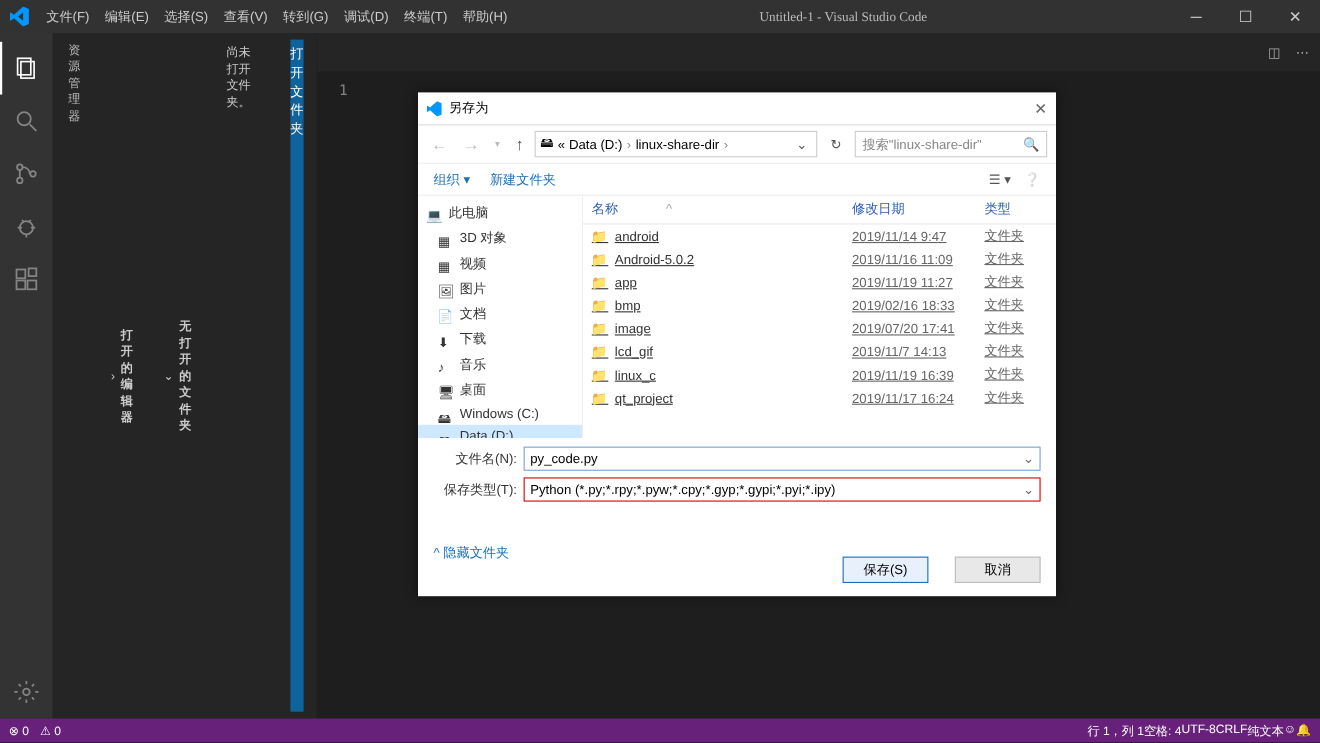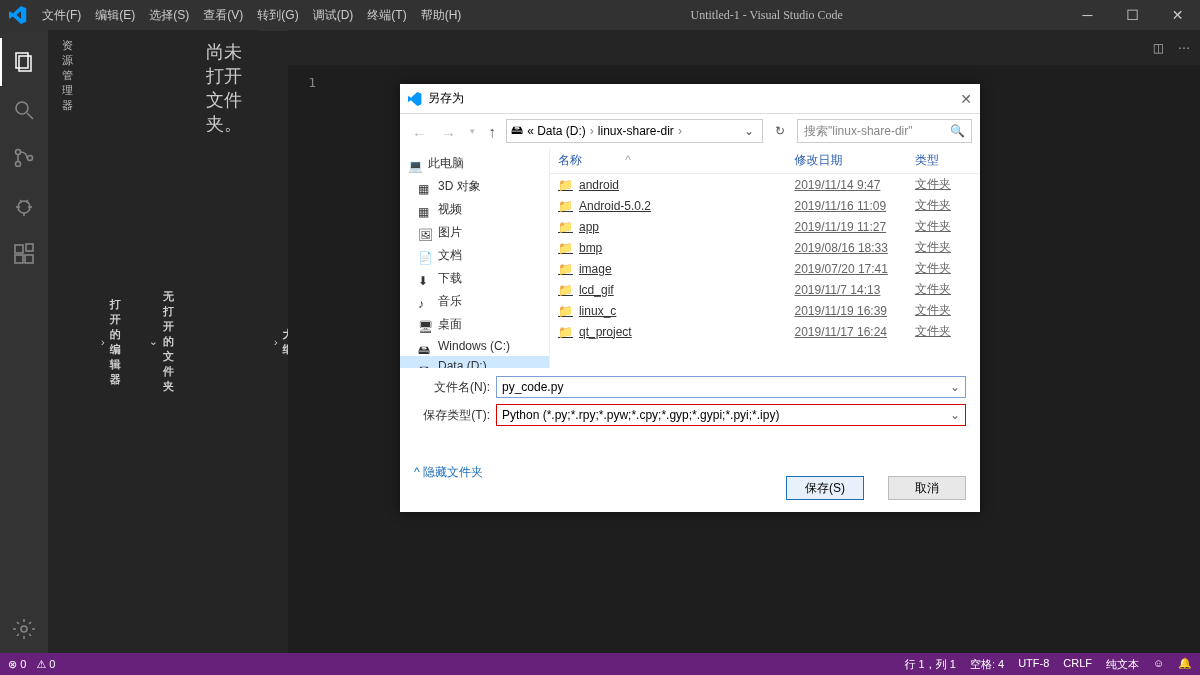--- a/index.html
+++ b/index.html
@@ -18,41 +18,41 @@
 .activitybar { width:48px; background:#333; display:flex; flex-direction:column; align-items:center; padding-top:8px; }
 .activitybar .act { width:48px; height:48px; display:flex; justify-content:center; align-items:center; color:#858585; font-size:22px; position:relative; }
 .activitybar .act.active { color:#fff; }
 .activitybar .act.active::before { content:""; position:absolute; left:0; top:0; bottom:0; width:2px; background:#fff; }
 .activitybar .spacer { flex:1; }
 
 
 .sidebar { width:240px; background:#252526; color:#ccc; display:flex; flex-direction:row; }
 .sidebar .hdr { padding:8px 14px; font-size:11px; color:#bbb; }
 .sidebar .sec { padding:3px 14px; font-size:11px; display:flex; align-items:center; gap:5px; }
-.sidebar .msg { padding:10px 18px; font-size:18px; color:#ccc; }
+.sidebar .msg { padding:10px 18px; font-size:11px; color:#ccc; }
 .sidebar .openbtn { margin:6px 18px; background:#0e639c; color:#fff; text-align:center; padding:5px 0; font-size:12px; }
 
 
 .main { flex:1; display:flex; flex-direction:column; background:#1e1e1e; }
 .tabs { height:35px; background:#252526; display:flex; align-items:stretch; }
 .tab { background:#1e1e1e; padding:0 10px; display:flex; align-items:center; gap:8px; font-size:12px; color:#fff; border-top:1px solid #1e1e1e; }
 .tab .dot { width:7px; height:7px; border-radius:50%; background:#fff; }
 .tab .x { color:#ccc; font-size:14px; }
 .tabs .right { margin-left:auto; display:flex; align-items:center; gap:14px; padding-right:10px; color:#aaa; }
 .editor { flex:1; position:relative; padding:10px 0 0 0; }
 .gutter { width:40px; text-align:right; color:#858585; padding-right:12px; font-family:Consolas,monospace; font-size:13px; }
 
 .layout { display:flex; height:calc(100% - 30px - 22px); }
 
 
 .statusbar { height:22px; background:#68217a; color:#fff; display:flex; align-items:center; font-size:11px; padding:0 8px; gap:10px; }
-.statusbar .right { margin-left:auto; display:flex; gap:14px; }
-
-
-.dialog { position:absolute; top:84px; left:400px; width:580px; background:#fff; color:#000; box-shadow:0 0 10px rgba(0,0,0,0.5); font-size:12px; z-index:10; }
+.statusbar .right { margin-left:auto; display:flex; }
+
+
+.dialog { position:absolute; top:84px; left:380px; width:580px; background:#fff; color:#000; box-shadow:0 0 10px rgba(0,0,0,0.5); font-size:12px; z-index:10; }
 .dialog .dtitle { height:30px; display:flex; align-items:center; padding:0 8px; border-bottom:1px solid #ddd; }
 .dialog .dtitle .dlogo { color:#0098ff; margin-right:6px; font-size:14px; }
 .dialog .dtitle .dclose { margin-left:auto; font-size:14px; color:#666; }
 .dialog .dnav { height:34px; display:flex; align-items:center; gap:6px; padding:0 8px; }
 .dialog .dnav .arrow { color:#bbb; font-size:15px; padding:0 4px; }
 .dialog .dnav .up { color:#555; font-size:15px; padding:0 4px; }
 .dialog .crumb { flex:1; border:1px solid #ccc; height:24px; display:flex; align-items:center; padding:0 4px; gap:4px; font-size:12px; }
 .dialog .crumb .sep { color:#888; }
 .dialog .crumb .dd { margin-left:auto; color:#555; padding:0 4px; }
 .dialog .refresh { padding:0 6px; color:#555; }
@@ -164,20 +164,21 @@
     <div class="hdr">资源管理器</div>
     <div class="sec">
         <span>›</span>
         <b>打开的编辑器</b>
       </div>
     <div class="sec">
         <span>⌄</span>
         <b>无打开的文件夹</b>
       </div>
     <div class="msg">尚未打开文件夹。</div>
+    <div class="openbtn">打开文件夹</div>
     <div style="flex:1"></div>
     <div class="sec" style="border-top:1px solid #333;padding:6px 14px">
         <span>›</span>
         <b>大纲</b>
       </div>
   </div>
 
   <div class="main">
     <div class="tabs">
       <div class="right">
@@ -227,20 +228,28 @@
       <span>linux-share-dir</span>
         <span class="sep">›</span>
       <span class="dd">⌄</span>
     </div>
     <span class="refresh">↻</span>
     <div class="search">
       <span>搜索"linux-share-dir"</span>
       <span class="sicon">🔍</span>
     </div>
   </div>
+  <div class="dtoolbar">
+    <span><span>组织</span> ▾</span>
+    <span>新建文件夹</span>
+    <div class="tright">
+      <span>☰ ▾</span>
+      <span style="color:#1b6fbb">❔</span>
+    </div>
+  </div>
   <div class="dbody">
     <div class="tree" id="dlg-tree">
         <div class="ti" style="padding-left: 8px;">
           <span class="ticon">💻</span>
           <span>此电脑</span>
         </div>
         <div class="ti">
           <span class="ticon">▦</span>
           <span>3D 对象</span>
         </div>
@@ -297,21 +306,21 @@
               <td>2019/11/16 11:09</td>
               <td>文件夹</td>
             </tr>
             <tr>
               <td><span class="ficon">📁</span>app</td>
               <td>2019/11/19 11:27</td>
               <td>文件夹</td>
             </tr>
             <tr>
               <td><span class="ficon">📁</span>bmp</td>
-              <td>2019/08/16 18:33</td>
+              <td>2019/02/16 18:33</td>
               <td>文件夹</td>
             </tr>
             <tr>
               <td><span class="ficon">📁</span>image</td>
               <td>2019/07/20 17:41</td>
               <td>文件夹</td>
             </tr>
             <tr>
               <td><span class="ficon">📁</span>lcd_gif</td>
               <td>2019/11/7 14:13</td>

